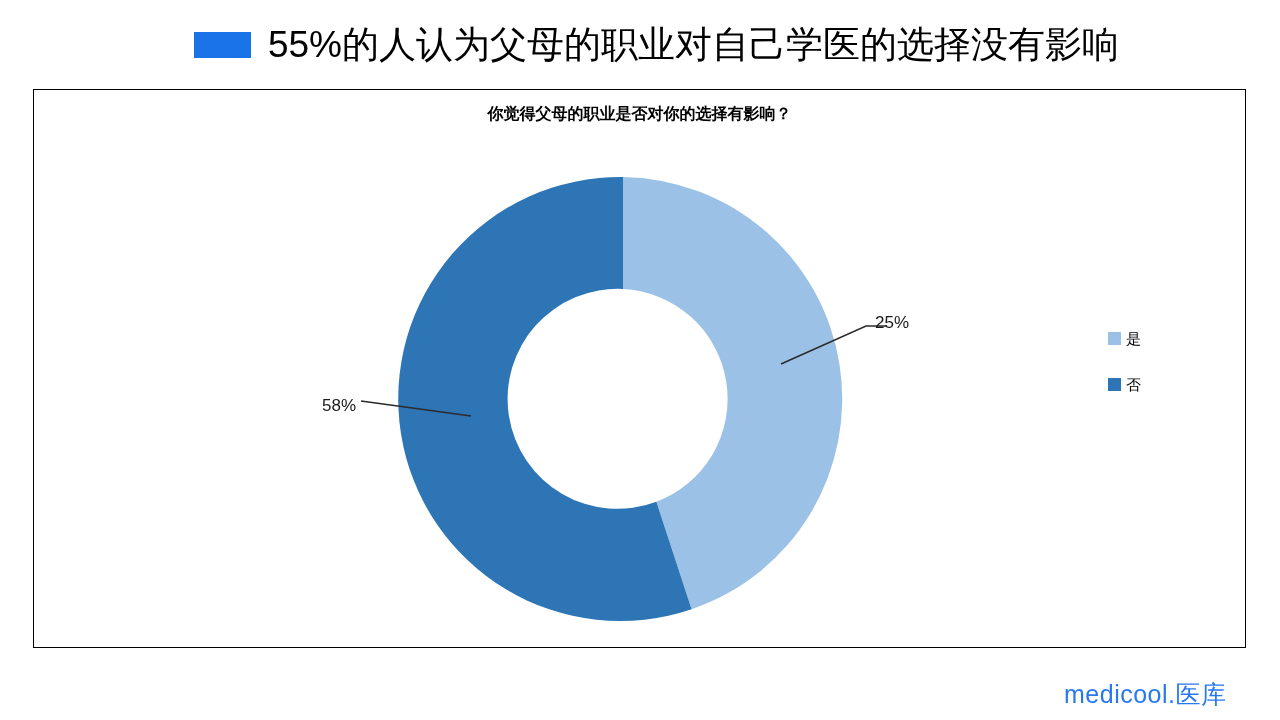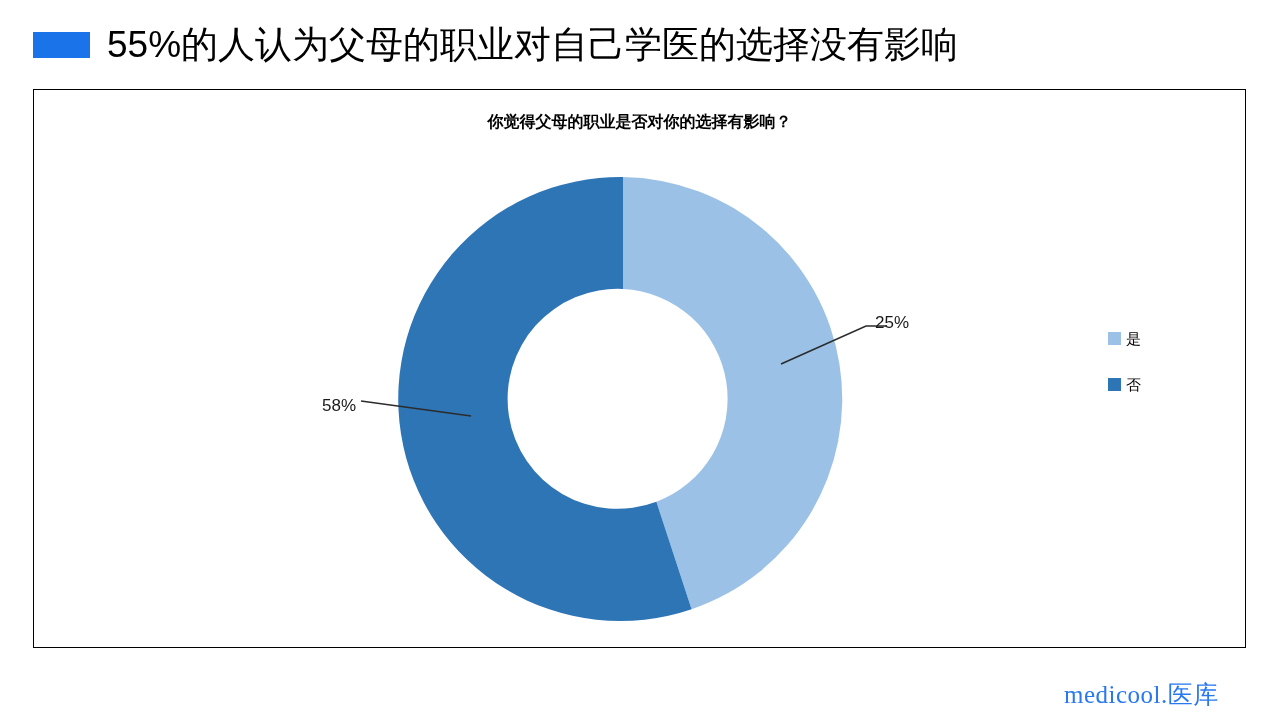--- a/index.html
+++ b/index.html
@@ -17,20 +17,21 @@
 
   
   .slide-header {
     position: absolute;
     left: 0;
     top: 0;
     width: 1280px;
     height: 89px;
     display: flex;
     align-items: center;
+    justify-content: center;
   }
   .title-accent {
     width: 57px;
     height: 26px;
     background: #1a73e8;
     margin-left: 33px;
     flex: 0 0 auto;
   }
   .slide-title {
     margin-left: 17px;
@@ -49,21 +50,21 @@
     top: 89px;
     width: 1213px;
     height: 559px;
     border: 1px solid #000000;
     box-sizing: border-box;
     background: #ffffff;
   }
   .chart-title {
     position: absolute;
     left: 0;
-    top: 22px;
+    top: 14px;
     width: 100%;
     text-align: center;
     font-size: 16px;
     font-weight: bold;
     color: #000000;
     font-family: Liberation Mono, monospace;
   }
 
   
   .donut-wrap {
@@ -111,21 +112,21 @@
     font-size: 15px;
     color: #000000;
     line-height: 1;
   }
 
   
   .logo {
     position: absolute;
     left: 1064px;
     top: 678px;
-    font-family: Liberation Serif, serif;
+    font-family: Liberation Sans, sans-serif;
     font-size: 25px;
     color: #2878f0;
     letter-spacing: 0.5px;
     white-space: nowrap;
   }
 </style>
 </head>
 <body>
 
 <div class="slide-header">

